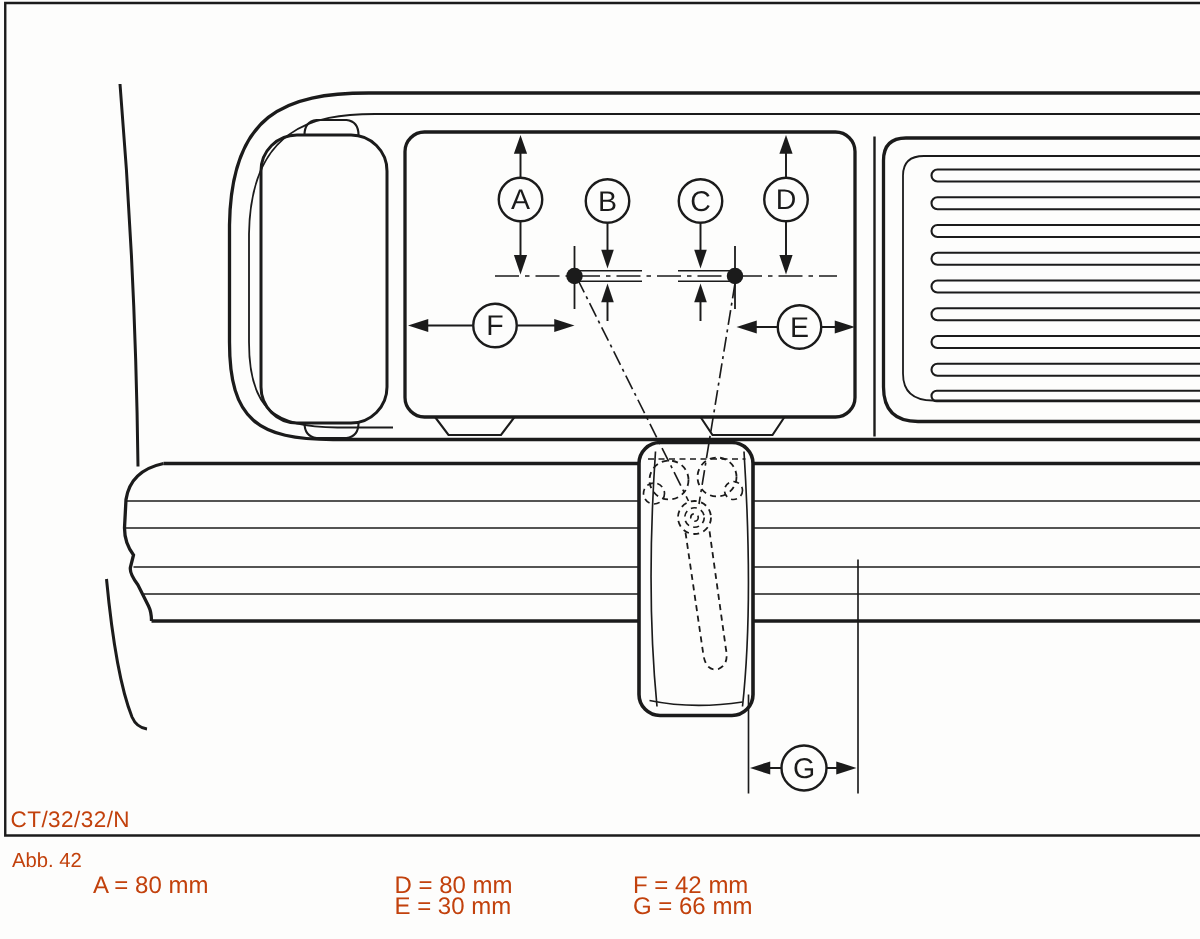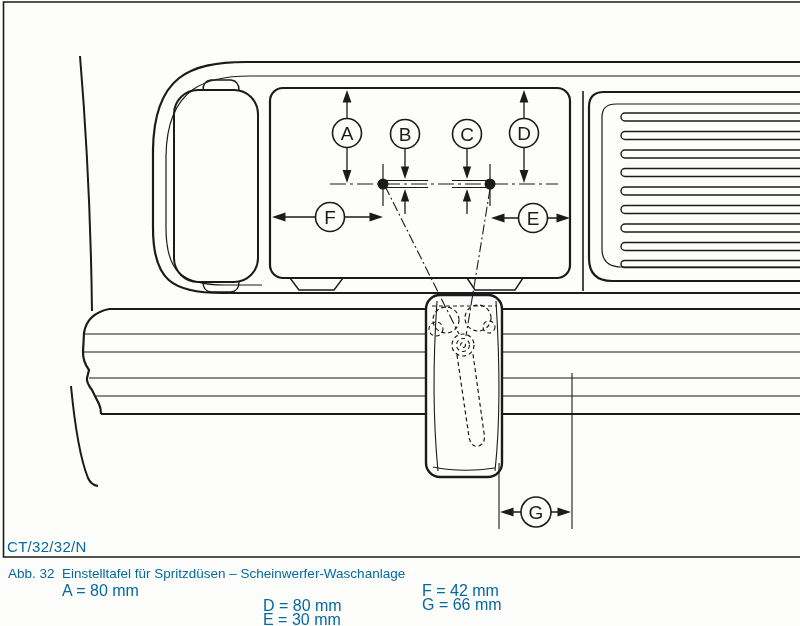--- a/index.html
+++ b/index.html
@@ -1,26 +1,26 @@
 <!DOCTYPE html>
 <html><head>
 <meta charset="utf-8">
 <style>
   html,body{margin:0;padding:0;background:#ffffff;}
   body{width:800px;height:626px;overflow:hidden;font-family:"Liberation Sans",sans-serif;}
   .page{position:relative;width:800px;height:626px;background:#fdfdfc;color:#1b1b1b;}
   svg{position:absolute;left:0;top:0;}
-  .txt{position:absolute;white-space:nowrap;color:#0369a1;}
+  .txt{position:absolute;white-space:nowrap;color:#c2410c;}
   .code{left:7px;top:538px;font-size:15px;letter-spacing:.3px;}
   .cap-label{left:8px;top:566px;font-size:13.5px;}
   .cap-title{left:62px;top:566px;font-size:13.5px;}
   .leg{font-size:16px;line-height:13.6px;}
   .leg div{height:13.6px;}
   .col1{left:62px;top:584px;}
-  .col2{left:263px;top:599px;}
+  .col2{left:263px;top:584px;}
   .col3{left:422px;top:584px;}
   .ink{stroke:#1b1b1b;fill:none;}
   text.callout{font-size:19px;fill:#1b1b1b;text-anchor:middle;font-family:"Liberation Sans",sans-serif;}
 </style>
 </head>
 <body>
 
 <div class="page">
 
 <svg width="800" height="626" viewBox="0 0 800 626">
@@ -164,22 +164,21 @@
     <polygon fill="#1b1b1b" points="500,512 513.5,507.6 513.5,516.4"></polygon>
     <polygon fill="#1b1b1b" points="571,512 557.5,507.6 557.5,516.4"></polygon>
     <circle class="ink" stroke-width="1.6" cx="536" cy="512" r="15" fill="#fdfdfc"></circle>
     <text class="callout" x="536" y="518.5">G</text>
   </g>
 
 </svg>
 
   <div class="txt code">CT/32/32/N</div>
 
-  <div class="txt cap-label">Abb. 32</div>
-  <div class="txt cap-title">Einstelltafel für Spritzdüsen – Scheinwerfer-Waschanlage</div>
+  <div class="txt cap-label">Abb. 42</div>
 
   <div class="txt leg col1">
     <div>A = 80 mm</div>
   </div>
   <div class="txt leg col2">
     <div>D = 80 mm</div>
     <div>E = 30 mm</div>
   </div>
   <div class="txt leg col3">
     <div>F = 42 mm</div>

